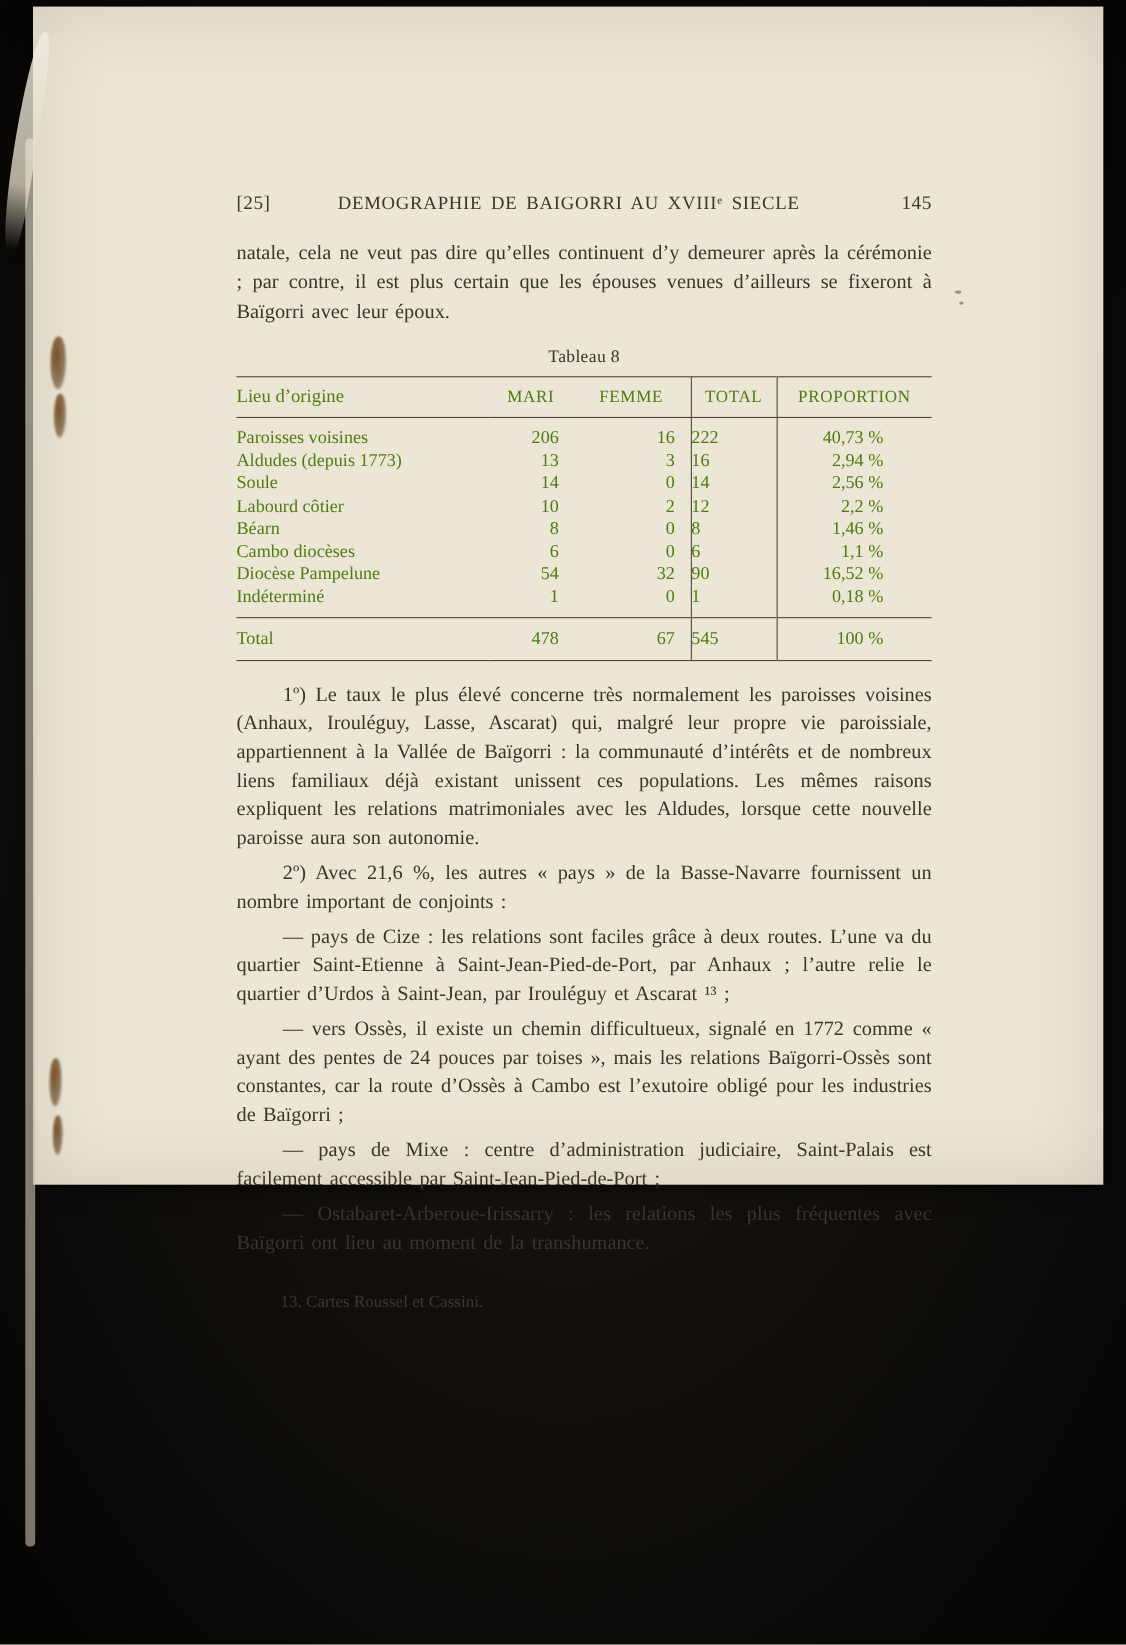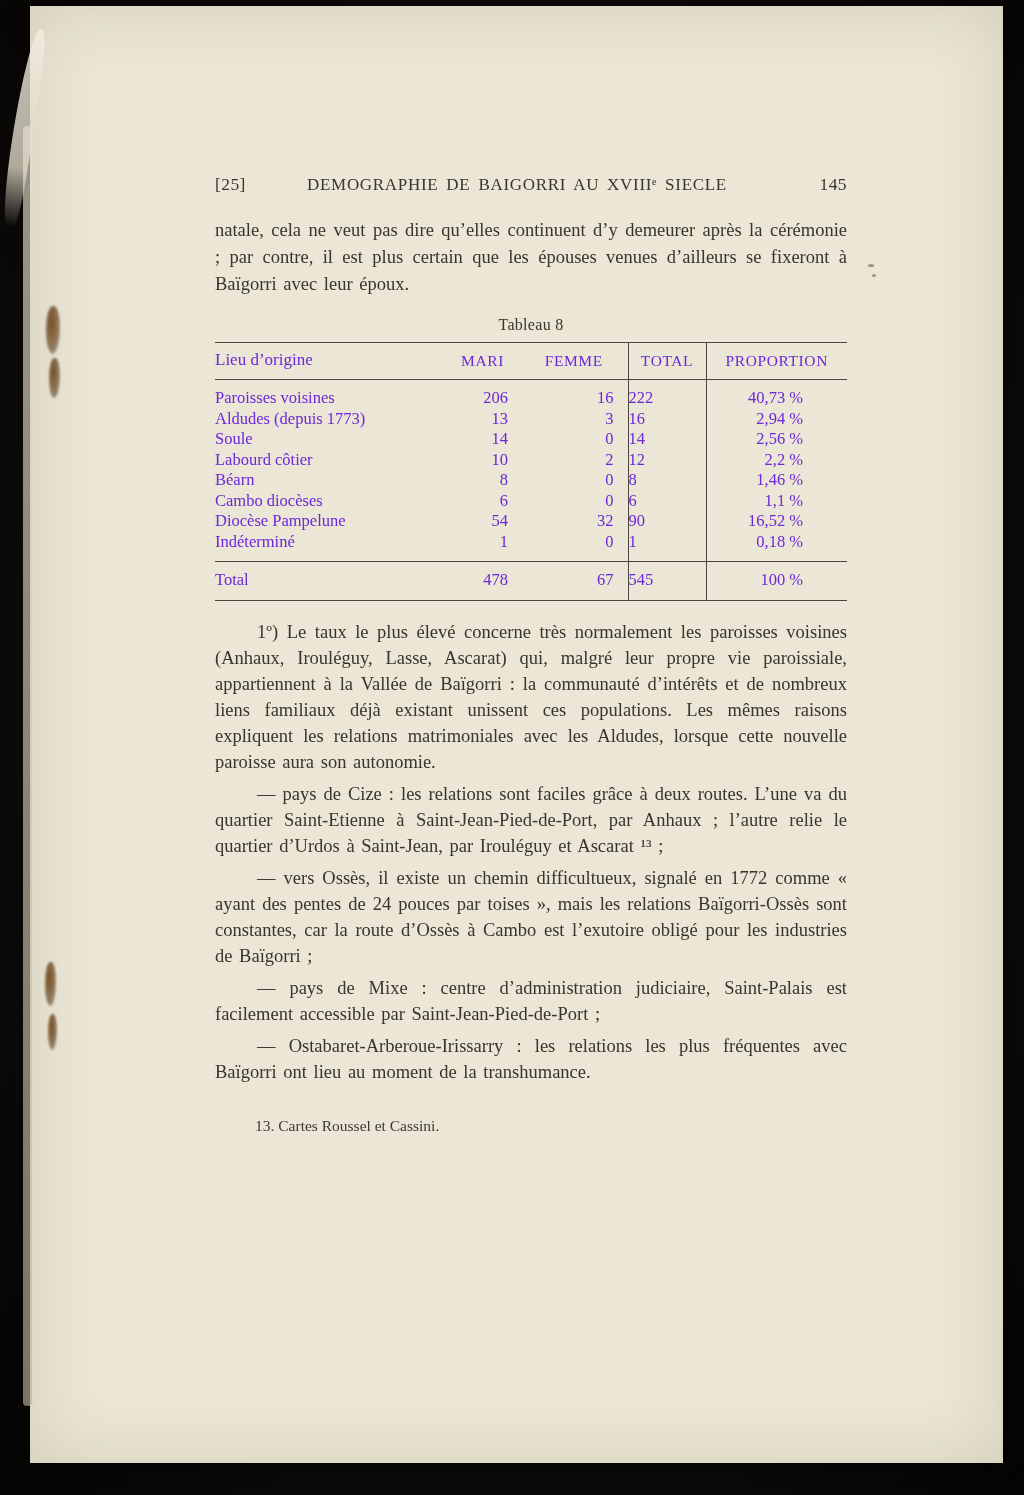--- a/index.html
+++ b/index.html
@@ -4,21 +4,21 @@
 <style>
   html, body { margin: 0; padding: 0; }
   body {
     width: 1024px; height: 1495px;
     background: radial-gradient(ellipse at 50% 45%, #1b1814 0%, #0d0b09 70%, #050403 100%);
     position: relative; overflow: hidden;
     font-family: "Liberation Serif", "DejaVu Serif", serif;
   }
 
   .page {
-    position: absolute; left: 30px; top: 6px; width: 973px; height: 1457px;
+    position: absolute; left: 30px; top: 6px; width: 973px; height: 1071px;
     background: linear-gradient(90deg,
       #c9c1aa 0px, #ddd7c3 26px, #e8e3d2 70px, #ece7d7 180px,
       #ebe6d5 700px, #e5e0cе 900px, #e2dcc9 973px);
     background-color: #ebe6d5;
     box-shadow: inset 0 0 70px rgba(70,55,30,0.14), 0 0 18px rgba(0,0,0,0.8);
   }
 
   
   .page-edge {
     position: absolute; left: -16px; top: 22px; width: 20px; height: 200px;
@@ -56,21 +56,21 @@
     text-align: justify; word-spacing: 2px;
   }
 
   .table-caption {
     margin-top: 18px; margin-bottom: 8px;
     text-align: center; font-size: 16px; letter-spacing: .3px;
   }
 
   table.demo {
     width: 100%; border-collapse: collapse;
-    font-size: 16.5px; color: #6d28d9;
+    font-size: 16.5px; color: #4d7c0f;
     border-top: 1.5px solid #4a463d; border-bottom: 1.5px solid #4a463d;
   }
   table.demo th {
     font-weight: normal; border-bottom: 1.5px solid #4a463d;
     padding: 7px 0 9px 0; vertical-align: bottom;
   }
   th.h-label { text-align: left; font-size: 17px; }
   th.h-num  { text-align: center; font-size: 15.5px; letter-spacing: .6px; }
   td { padding: 0; line-height: 20.5px; }
   tbody tr:first-child td { padding-top: 8px; }
@@ -205,20 +205,21 @@
           <td class="c-mari">478</td>
           <td class="c-femme">67</td>
           <td class="c-total">545</td>
           <td class="c-prop">100 %</td>
         </tr>
       </tbody>
     </table>
 
     <div class="body-text">
       <p class="para">1º) Le taux le plus élevé concerne très normalement les paroisses voisines (Anhaux, Irouléguy, Lasse, Ascarat) qui, malgré leur propre vie paroissiale, appartiennent à la Vallée de Baïgorri : la communauté d’intérêts et de nombreux liens familiaux déjà existant unissent ces populations. Les mêmes raisons expliquent les relations matrimoniales avec les Aldudes, lorsque cette nouvelle paroisse aura son autonomie.</p>
+      <p class="para">2º) Avec 21,6 %, les autres « pays » de la Basse-Navarre fournissent un nombre important de conjoints :</p>
       <p class="para">— pays de Cize : les relations sont faciles grâce à deux routes. L’une va du quartier Saint-Etienne à Saint-Jean-Pied-de-Port, par Anhaux ; l’autre relie le quartier d’Urdos à Saint-Jean, par Irouléguy et Ascarat ¹³ ;</p>
       <p class="para">— vers Ossès, il existe un chemin difficultueux, signalé en 1772 comme « ayant des pentes de 24 pouces par toises », mais les relations Baïgorri-Ossès sont constantes, car la route d’Ossès à Cambo est l’exutoire obligé pour les industries de Baïgorri ;</p>
       <p class="para">— pays de Mixe : centre d’administration judiciaire, Saint-Palais est facilement accessible par Saint-Jean-Pied-de-Port ;</p>
       <p class="para">— Ostabaret-Arberoue-Irissarry : les relations les plus fréquentes avec Baïgorri ont lieu au moment de la transhumance.</p>
     </div>
 
     <div class="footnote">13. Cartes Roussel et Cassini.</div>
 
   </div>
 </div>

